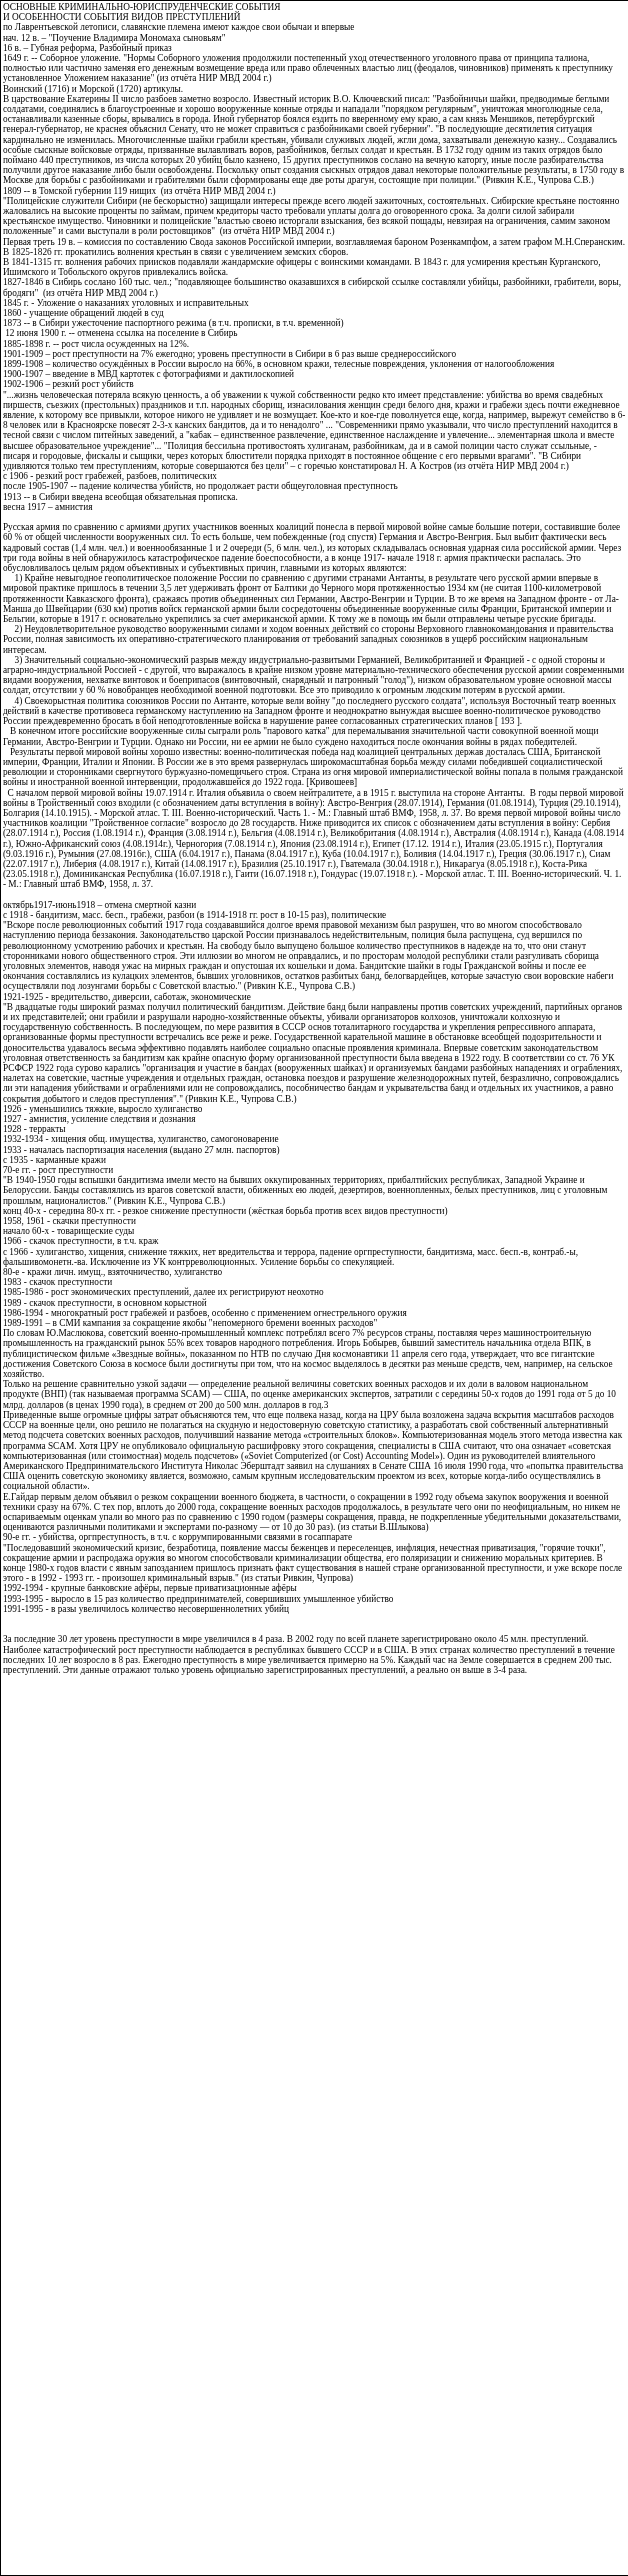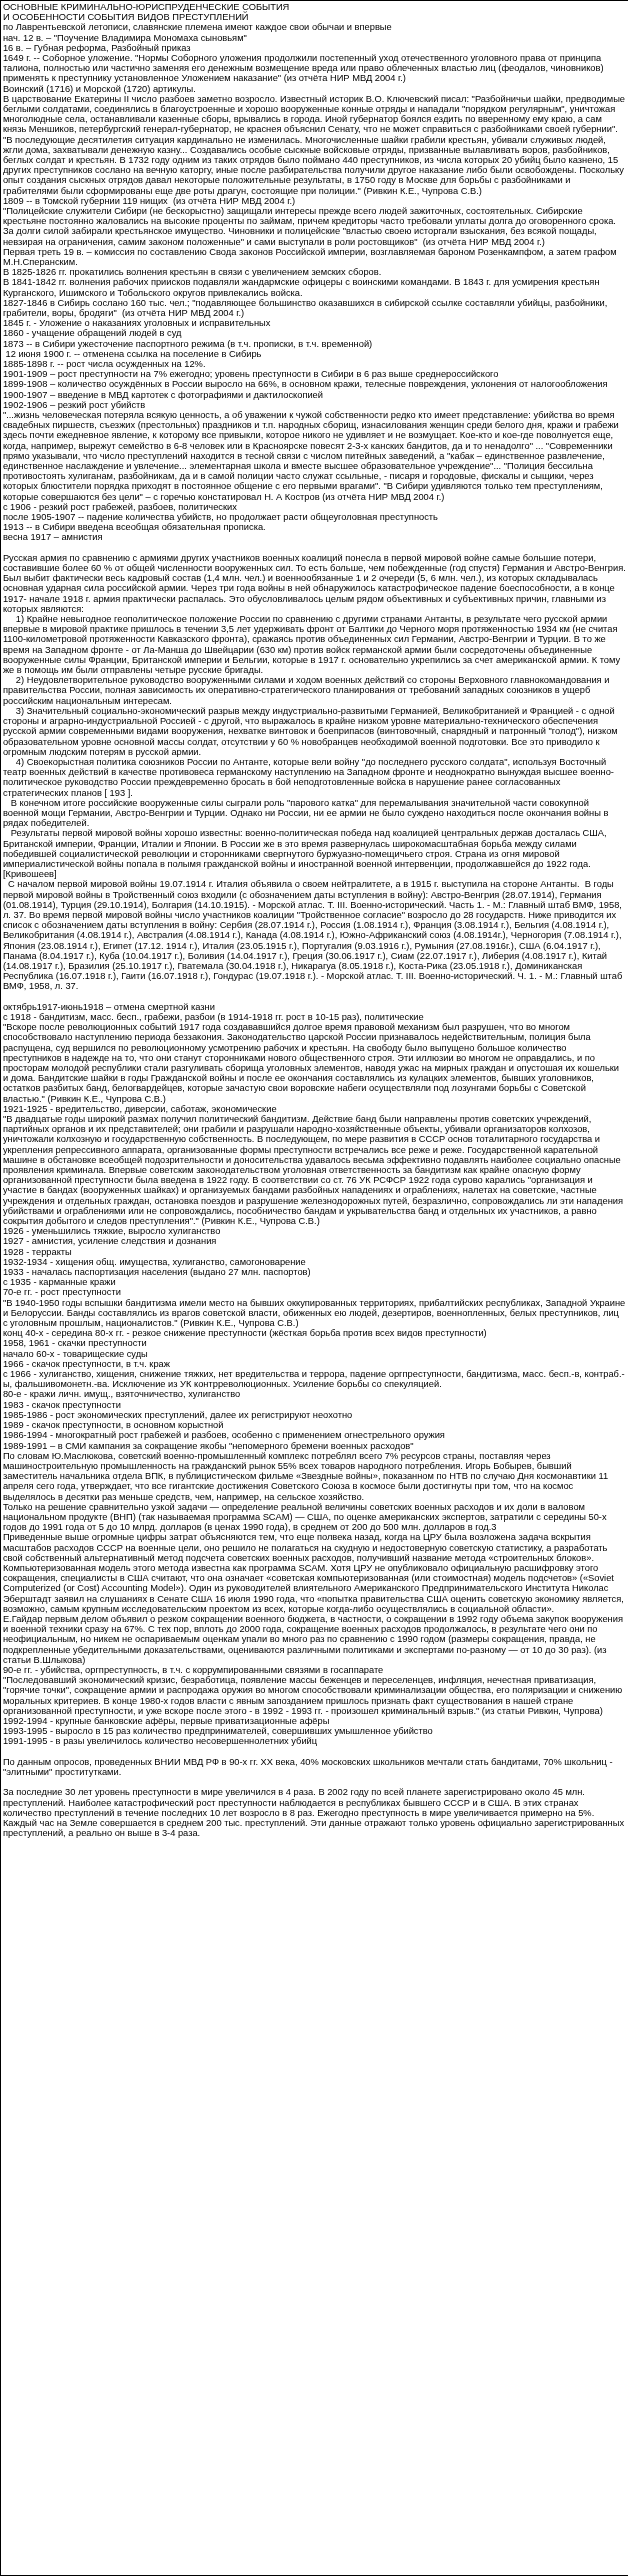--- a/index.html
+++ b/index.html
@@ -8,21 +8,21 @@
     background: #ffffff;
   }
   .page {
     width: 629px;
     height: 2576px;
     box-sizing: border-box;
     border: 0.9px solid #000000;
     padding: 0.9px 1.9px 3.7px 1.9px;
     background: #ffffff;
     color: #000000;
-    font-family: Liberation Sans, sans-serif;
+    font-family: Liberation Serif, serif;
     font-size: 9.3px;
     line-height: 10.2px;
     overflow: hidden;
   }
   .para {
     white-space: pre-wrap;
     word-wrap: break-word;
     margin: 0;
     padding: 0;
   }
@@ -40,21 +40,21 @@
       <div class="para">по Лаврентьевской летописи, славянские племена имеют каждое свои обычаи и впервые</div>
       <div class="para">нач. 12 в. – "Поучение Владимира Мономаха сыновьям"</div>
       <div class="para">16 в. – Губная реформа, Разбойный приказ</div>
       <div class="para">1649 г. -- Соборное уложение. "Нормы Соборного уложения продолжили постепенный уход отечественного уголовного права от принципа талиона, полностью или частично заменяя его денежным возмещение вреда или право облеченных властью лиц (феодалов, чиновников) применять к преступнику установленное Уложением наказание" (из отчёта НИР МВД 2004 г.)</div>
       <div class="para">Воинский (1716) и Морской (1720) артикулы.</div>
       <div class="para">В царствование Екатерины II число разбоев заметно возросло. Известный историк В.О. Ключевский писал: "Разбойничьи шайки, предводимые беглыми солдатами, соединялись в благоустроенные и хорошо вооруженные конные отряды и нападали "порядком регулярным", уничтожая многолюдные села, останавливали казенные сборы, врывались в города. Иной губернатор боялся ездить по вверенному ему краю, а сам князь Меншиков, петербургский генерал-губернатор, не краснея объяснил Сенату, что не может справиться с разбойниками своей губернии". "В последующие десятилетия ситуация кардинально не изменилась. Многочисленные шайки грабили крестьян, убивали служивых людей, жгли дома, захватывали денежную казну... Создавались особые сыскные войсковые отряды, призванные вылавливать воров, разбойников, беглых солдат и крестьян. В 1732 году одним из таких отрядов было поймано 440 преступников, из числа которых 20 убийц было казнено, 15 других преступников сослано на вечную каторгу, иные после разбирательства получили другое наказание либо были освобождены. Поскольку опыт создания сыскных отрядов давал некоторые положительные результаты, в 1750 году в Москве для борьбы с разбойниками и грабителями были сформированы еще две роты драгун, состоящие при полиции." (Ривкин К.Е., Чупрова С.В.)</div>
       <div class="para">1809 -- в Томской губернии 119 нищих  (из отчёта НИР МВД 2004 г.)</div>
       <div class="para">"Полицейские служители Сибири (не бескорыстно) защищали интересы прежде всего людей зажиточных, состоятельных. Сибирские крестьяне постоянно жаловались на высокие проценты по займам, причем кредиторы часто требовали уплаты долга до оговоренного срока. За долги силой забирали крестьянское имущество. Чиновники и полицейские "властью своею исторгали взыскания, без всякой пощады, невзирая на ограничения, самим законом положенные" и сами выступали в роли ростовщиков"  (из отчёта НИР МВД 2004 г.)</div>
       <div class="para">Первая треть 19 в. – комиссия по составлению Свода законов Российской империи, возглавляемая бароном Розенкампфом, а затем графом М.Н.Сперанским.</div>
       <div class="para">В 1825-1826 гг. прокатились волнения крестьян в связи с увеличением земских сборов.</div>
-      <div class="para">В 1841-1842 гг. волнения рабочих приисков подавляли жандармские офицеры с воинскими командами. В 1843 г. для усмирения крестьян Курганского, Ишимского и Тобольского округов привлекались войска.</div>
+      <div class="para">В 1841-1315 гг. волнения рабочих приисков подавляли жандармские офицеры с воинскими командами. В 1843 г. для усмирения крестьян Курганского, Ишимского и Тобольского округов привлекались войска.</div>
       <div class="para">1827-1846 в Сибирь сослано 160 тыс. чел.; "подавляющее большинство оказавшихся в сибирской ссылке составляли убийцы, разбойники, грабители, воры, бродяги"  (из отчёта НИР МВД 2004 г.)</div>
       <div class="para">1845 г. - Уложение о наказаниях уголовных и исправительных</div>
       <div class="para">1860 - учащение обращений людей в суд</div>
       <div class="para">1873 -- в Сибири ужесточение паспортного режима (в т.ч. прописки, в т.ч. временной)</div>
       <div class="para"> 12 июня 1900 г. -- отменена ссылка на поселение в Сибирь</div>
       <div class="para">1885-1898 г. -- рост числа осужденных на 12%.</div>
       <div class="para">1901-1909 – рост преступности на 7% ежегодно; уровень преступности в Сибири в 6 раз выше среднероссийского</div>
       <div class="para">1899-1908 – количество осуждённых в России выросло на 66%, в основном кражи, телесные повреждения, уклонения от налогообложения</div>
       <div class="para">1900-1907 – введение в МВД картотек с фотографиями и дактилоскопией</div>
       <div class="para">1902-1906 – резкий рост убийств</div>
@@ -100,18 +100,17 @@
       <div class="para">По словам Ю.Маслюкова, советский военно-промышленный комплекс потреблял всего 7% ресурсов страны, поставляя через машиностроительную промышленность на гражданский рынок 55% всех товаров народного потребления. Игорь Бобырев, бывший заместитель начальника отдела ВПК, в публицистическом фильме «Звездные войны», показанном по НТВ по случаю Дня космонавтики 11 апреля сего года, утверждает, что все гигантские достижения Советского Союза в космосе были достигнуты при том, что на космос выделялось в десятки раз меньше средств, чем, например, на сельское хозяйство.</div>
       <div class="para">Только на решение сравнительно узкой задачи — определение реальной величины советских военных расходов и их доли в валовом национальном продукте (ВНП) (так называемая программа SCAM) — США, по оценке американских экспертов, затратили с середины 50-х годов до 1991 года от 5 до 10 млрд. долларов (в ценах 1990 года), в среднем от 200 до 500 млн. долларов в год.3</div>
       <div class="para">Приведенные выше огромные цифры затрат объясняются тем, что еще полвека назад, когда на ЦРУ была возложена задача вскрытия масштабов расходов СССР на военные цели, оно решило не полагаться на скудную и недостоверную советскую статистику, а разработать свой собственный альтернативный метод подсчета советских военных расходов, получивший название метода «строительных блоков». Компьютеризованная модель этого метода известна как программа SCAM. Хотя ЦРУ не опубликовало официальную расшифровку этого сокращения, специалисты в США считают, что она означает «советская компьютеризованная (или стоимостная) модель подсчетов» («Soviet Computerized (or Cost) Accounting Model»). Один из руководителей влиятельного Американского Предпринимательского Института Николас Эберштадт заявил на слушаниях в Сенате США 16 июля 1990 года, что «попытка правительства США оценить советскую экономику является, возможно, самым крупным исследовательским проектом из всех, которые когда-либо осуществлялись в социальной области».</div>
       <div class="para">Е.Гайдар первым делом объявил о резком сокращении военного бюджета, в частности, о сокращении в 1992 году объема закупок вооружения и военной техники сразу на 67%. С тех пор, вплоть до 2000 года, сокращение военных расходов продолжалось, в результате чего они по неофициальным, но никем не оспариваемым оценкам упали во много раз по сравнению с 1990 годом (размеры сокращения, правда, не подкрепленные убедительными доказательствами, оцениваются различными политиками и экспертами по-разному — от 10 до 30 раз). (из статьи В.Шлыкова)</div>
       <div class="para">90-е гг. - убийства, оргпреступность, в т.ч. с коррумпированными связями в госаппарате</div>
       <div class="para">"Последовавший экономический кризис, безработица, появление массы беженцев и переселенцев, инфляция, нечестная приватизация, "горячие точки", сокращение армии и распродажа оружия во многом способствовали криминализации общества, его поляризации и снижению моральных критериев. В конце 1980-х годов власти с явным запозданием пришлось признать факт существования в нашей стране организованной преступности, и уже вскоре после этого - в 1992 - 1993 гг. - произошел криминальный взрыв." (из статьи Ривкин, Чупрова)</div>
       <div class="para">1992-1994 - крупные банковские афёры, первые приватизационные афёры</div>
       <div class="para">1993-1995 - выросло в 15 раз количество предпринимателей, совершивших умышленное убийство</div>
       <div class="para">1991-1995 - в разы увеличилось количество несовершеннолетних убийц</div>
       <div class="para blank"></div>
-      <div class="para">По данным опросов, проведенных ВНИИ МВД РФ в 90-х гг. XX века, 40% московских школьников мечтали стать бандитами, 70% школьниц - "элитными" проститутками.</div>
       <div class="para blank"></div>
       <div class="para">За последние 30 лет уровень преступности в мире увеличился в 4 раза. В 2002 году по всей планете зарегистрировано около 45 млн. преступлений. Наиболее катастрофический рост преступности наблюдается в республиках бывшего СССР и в США. В этих странах количество преступлений в течение последних 10 лет возросло в 8 раз. Ежегодно преступность в мире увеличивается примерно на 5%. Каждый час на Земле совершается в среднем 200 тыс. преступлений. Эти данные отражают только уровень официально зарегистрированных преступлений, а реально он выше в 3-4 раза.</div>
     </div>
 </div>
 
 
 </body></html>

